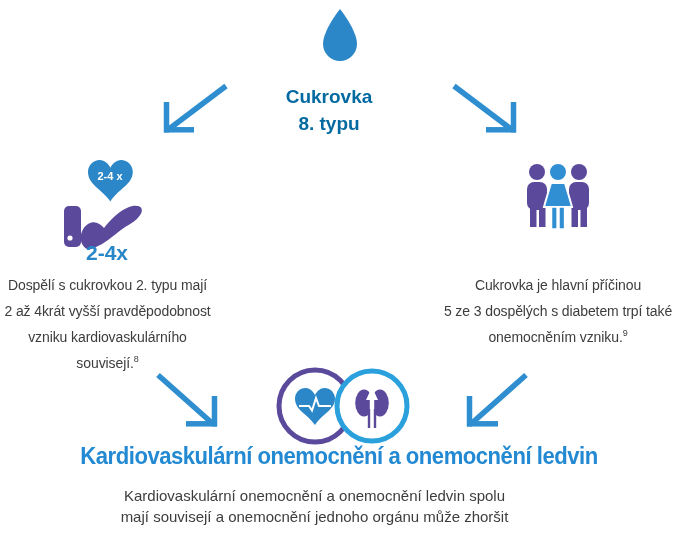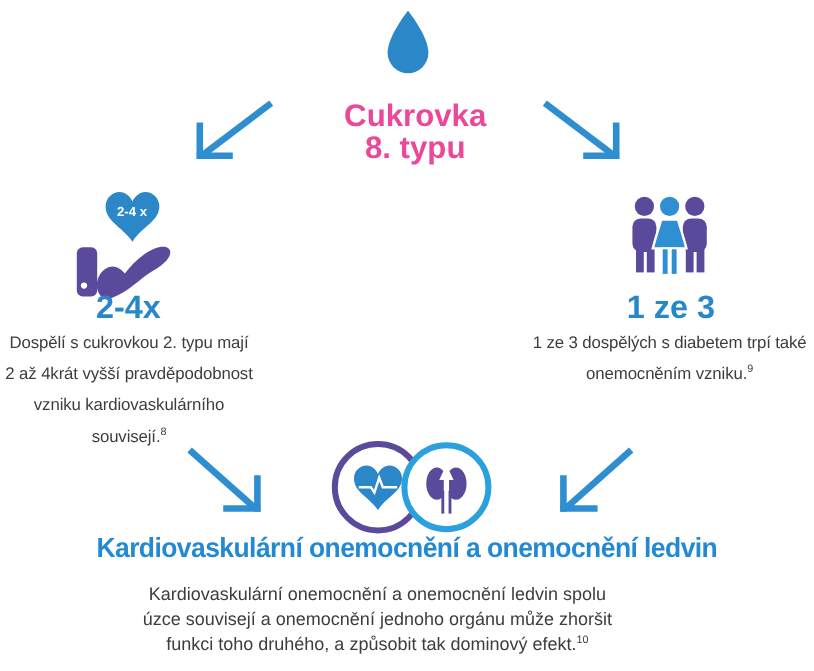--- a/index.html
+++ b/index.html
@@ -3,25 +3,25 @@
 <meta charset="utf-8">
 <style>
   html,body { margin:0; padding:0; background:#fff; }
   .stage {
     position:relative; width:678px; height:559px; background:#ffffff;
     font-family:"Liberation Sans", sans-serif; overflow:hidden; color:#3d3d3d;
   }
   .abs { position:absolute; }
   .center { text-align:center; }
   .title {
-    left:246px; top:83px; width:200px;
-    font-size:26px; line-height:27px; font-weight:bold; color:#ec4899;
+    left:229px; top:83px; width:200px;
+    font-size:19px; line-height:27px; font-weight:bold; color:#0369a1;
   }
   .side-heading {
-    font-size:27px; font-weight:bold; color:#2787c9;
+    font-size:21px; font-weight:bold; color:#2787c9;
   }
   .left-heading  { left:36px;  top:241px; width:142px; }
   .right-heading { left:487px; top:241px; width:144px; }
   .para { font-size:14px; line-height:26px; color:#3d3d3d; letter-spacing:-0.1px; }
   .left-para  { left:-5px;  top:272px; width:225px; }
   .right-para { left:437px; top:272px; width:242px; }
   .pline { white-space:nowrap; }
   sup { font-size:9px; line-height:0; }
   .outcome-heading {
     left:0; top:443px; width:678px;
@@ -99,24 +99,24 @@
       <rect x="55.5" y="44" width="6.5" height="20"></rect>
     </g>
     <g fill="#2f8fd2" stroke="#ffffff" stroke-width="2">
       <circle cx="33" cy="9" r="9"></circle>
       <path d="M26,20 L40,20 C42,27 45,36 47,44 L19,44 C21,36 24,27 26,20 Z"></path>
       <rect x="26.5" y="44" width="5.6" height="22" stroke-width="1.5"></rect>
       <rect x="34" y="44" width="5.6" height="22" stroke-width="1.5"></rect>
     </g>
   </svg>
 
-  <div class="abs side-heading center right-heading">1 ze 3</div>
 
   <div class="abs para center right-para">
-    <div class="pline">1 ze 3 dospělých s diabetem trpí také</div>
+    <div class="pline">Cukrovka je hlavní příčinou</div>
+    <div class="pline">5 ze 3 dospělých s diabetem trpí také</div>
     <div class="pline"><span>onemocněním vzniku.</span><sup>9</sup></div>
   </div>
 
   <svg class="abs" style="left:152px; top:372px;" width="80" height="60" viewBox="0 0 80 60">
     <g stroke="#2e8ecf" stroke-width="5.5" fill="none">
       <line x1="6" y1="3" x2="60" y2="51"></line>
       <line x1="62.5" y1="24" x2="62.5" y2="54.5"></line>
       <line x1="34" y1="51.8" x2="65" y2="51.8"></line>
     </g>
   </svg>
@@ -143,17 +143,16 @@
       <rect x="94.8" y="33" width="4.4" height="26" fill="#ffffff"></rect>
       <rect x="92.8" y="45" width="2.4" height="19" fill="#5b4a9c"></rect>
       <rect x="98.8" y="45" width="2.4" height="19" fill="#5b4a9c"></rect>
     </g>
   </svg>
 
   <div class="abs outcome-heading center">Kardiovaskulární onemocnění a onemocnění ledvin</div>
 
   <div class="abs outcome-para center">
     <div class="pline">Kardiovaskulární onemocnění a onemocnění ledvin spolu</div>
-    <div class="pline">úzce souvisejí a onemocnění jednoho orgánu může zhoršit</div>
-    <div class="pline"><span>funkci toho druhého, a způsobit tak dominový efekt.</span><sup>10</sup></div>
+    <div class="pline">mají souvisejí a onemocnění jednoho orgánu může zhoršit</div>
   </div>
 
 </div>
 
 </body></html>

